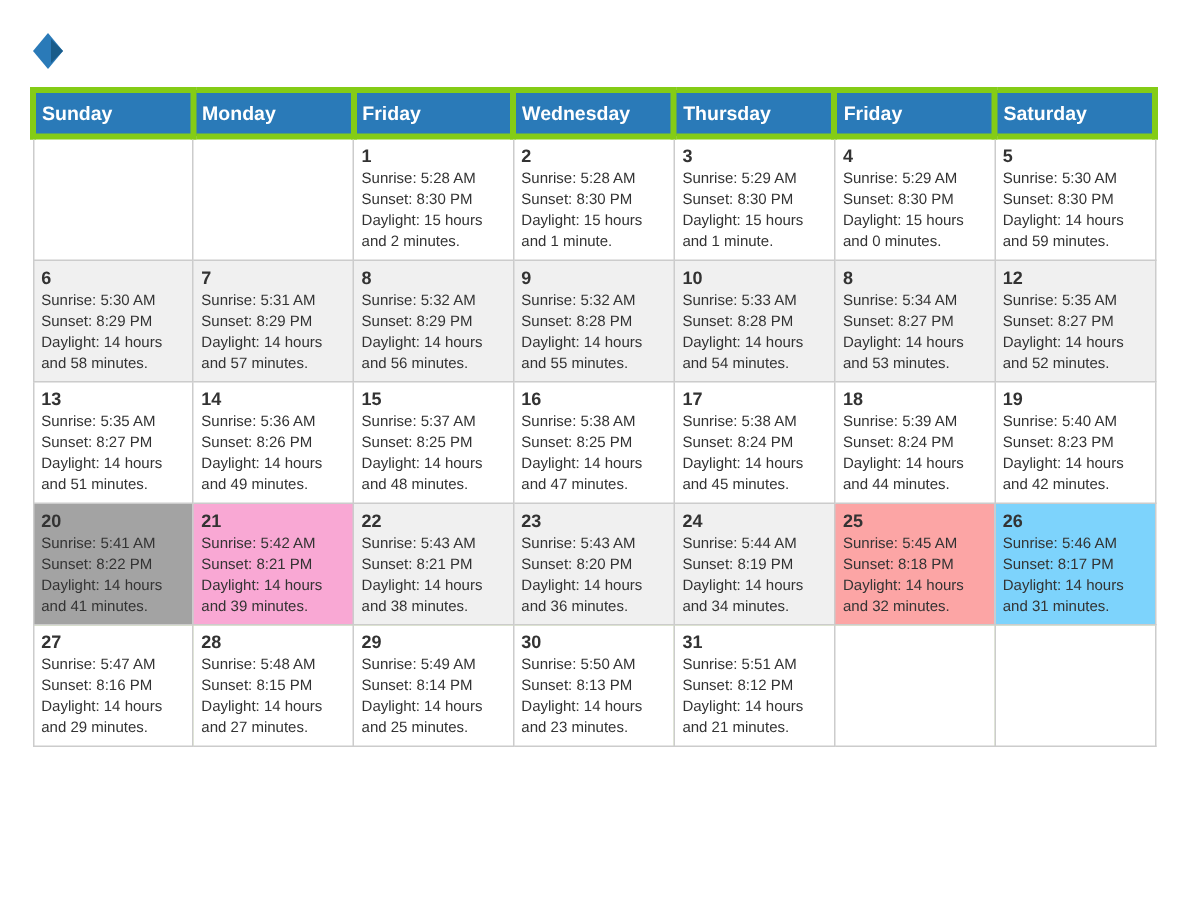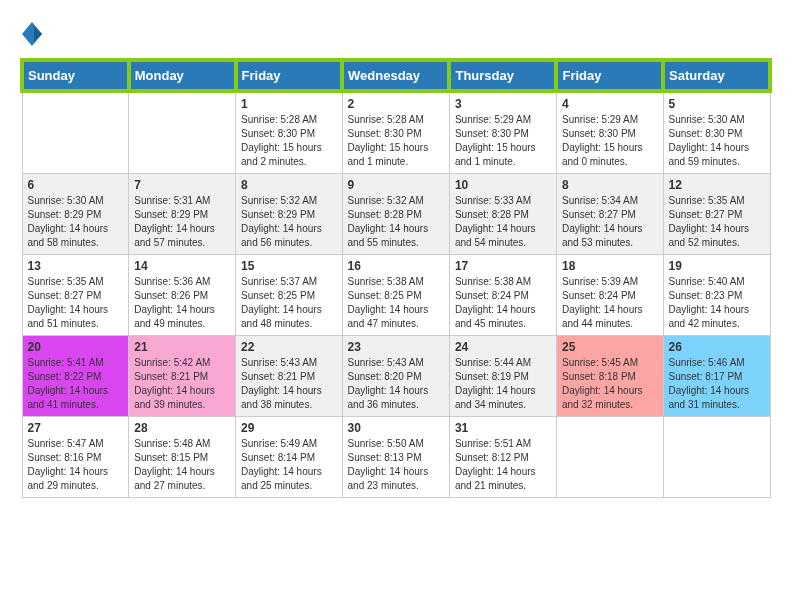--- a/index.html
+++ b/index.html
@@ -203,21 +203,21 @@
         <td>
           <span class="day-number">18</span>
           <div class="cell-content">Sunrise: 5:39 AM<br>Sunset: 8:24 PM<br>Daylight: 14 hours and 44 minutes.</div>
         </td>
         <td>
           <span class="day-number">19</span>
           <div class="cell-content">Sunrise: 5:40 AM<br>Sunset: 8:23 PM<br>Daylight: 14 hours and 42 minutes.</div>
         </td>
       </tr>
       <tr style="background: rgb(240, 240, 240);">
-        <td style="background: #d946ef; margin-top: 27px;">
+        <td style="background: #a3a3a3; margin-top: 27px;">
           <span class="day-number">20</span>
           <div class="cell-content">Sunrise: 5:41 AM<br>Sunset: 8:22 PM<br>Daylight: 14 hours and 41 minutes.</div>
         </td>
         <td style="background: #f9a8d4;">
           <span class="day-number">21</span>
           <div class="cell-content">Sunrise: 5:42 AM<br>Sunset: 8:21 PM<br>Daylight: 14 hours and 39 minutes.</div>
         </td>
         <td style="background: rgb(240, 240, 240); margin-left: 16px;">
           <span class="day-number">22</span>
           <div class="cell-content">Sunrise: 5:43 AM<br>Sunset: 8:21 PM<br>Daylight: 14 hours and 38 minutes.</div>

